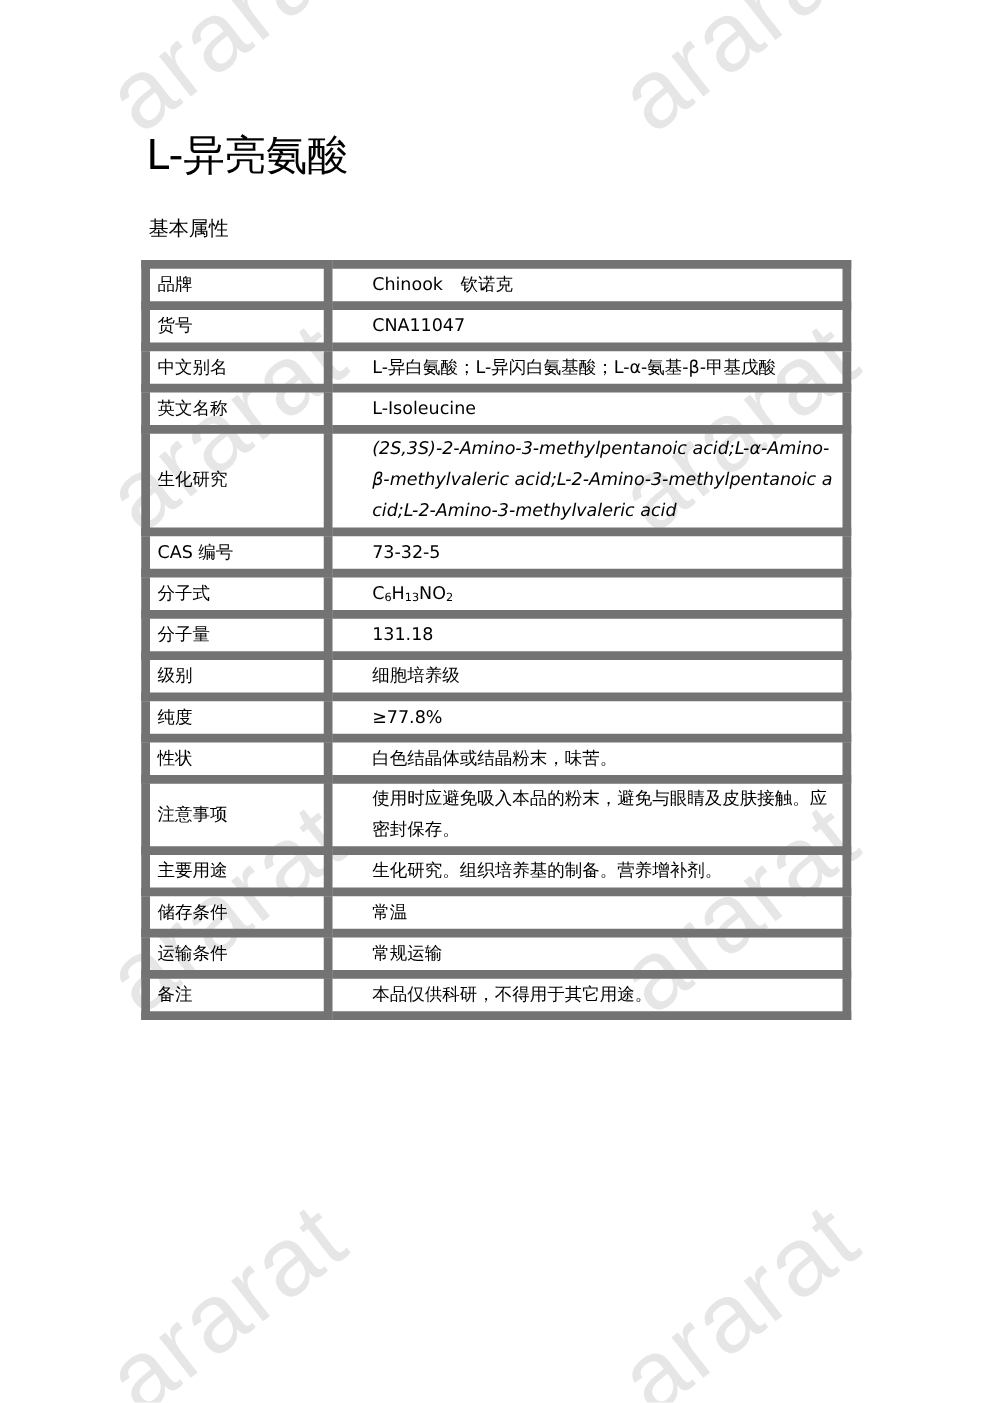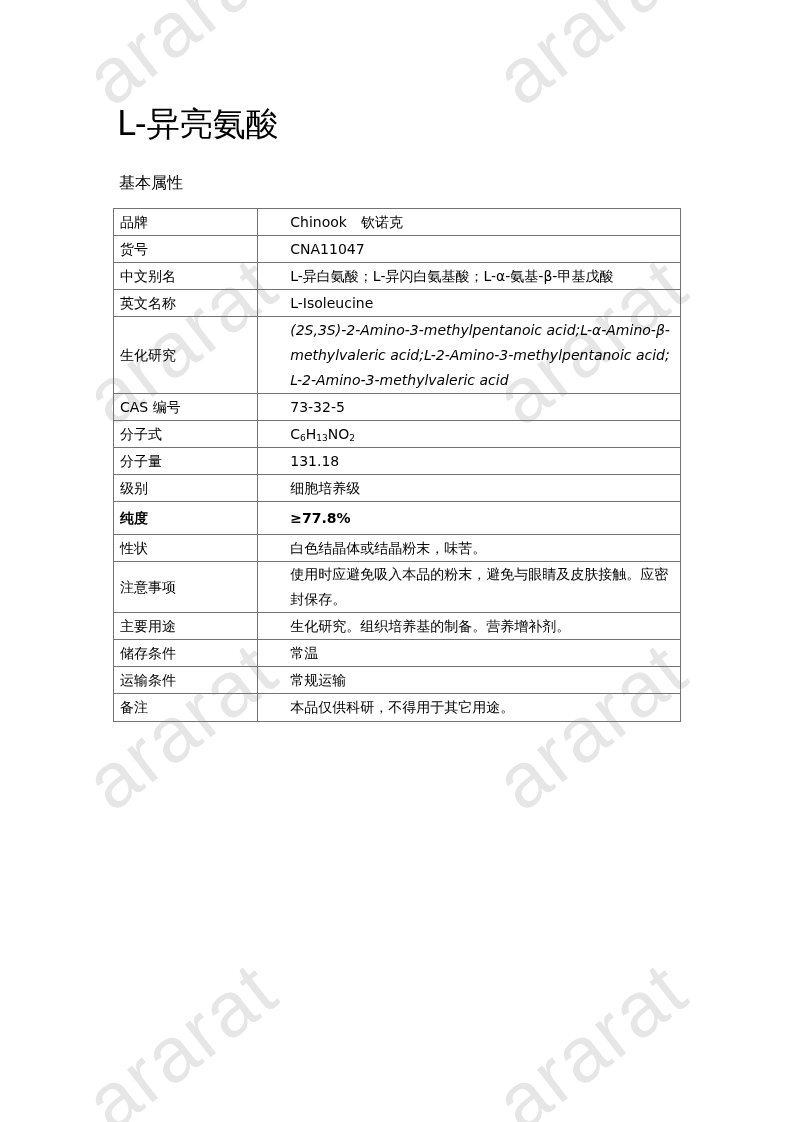--- a/index.html
+++ b/index.html
@@ -49,21 +49,21 @@
     table.props {
       position: absolute;
       left: 113px;
       top: 208px;
       width: 568px;
       border-collapse: collapse;
       z-index: 1;
       font-size: 14px;
     }
     table.props td {
-      border: 1px solid #737373;
+      border: 7px solid #737373;
       padding: 0 6px;
       height: 26px;
       line-height: 25px;
       vertical-align: middle;
       background: transparent;
       margin-top: 24px;
     }
     table.props td.key {
       width: 138px;
     }
@@ -124,21 +124,21 @@
       <td class="val"><span>C</span><sub>6</sub><span>H</span><sub>13</sub><span>NO</span><sub>2</sub></td>
     </tr>
     <tr style="height:27px;">
       <td class="key">分子量</td>
       <td class="val">131.18</td>
     </tr>
     <tr style="height:27px;">
       <td class="key">级别</td>
       <td class="val">细胞培养级</td>
     </tr>
-    <tr style="height:33px;font-weight:bold;">
+    <tr style="height:33px;">
       <td class="key">纯度</td>
       <td class="val">≥77.8%</td>
     </tr>
     <tr style="height:27px;">
       <td class="key">性状</td>
       <td class="val">白色结晶体或结晶粉末，味苦。</td>
     </tr>
     <tr style="height:51px;font-family:Liberation Serif, serif;">
       <td class="key">注意事项</td>
       <td class="val multi">使用时应避免吸入本品的粉末，避免与眼睛及皮肤接触。应密封保存。</td>

